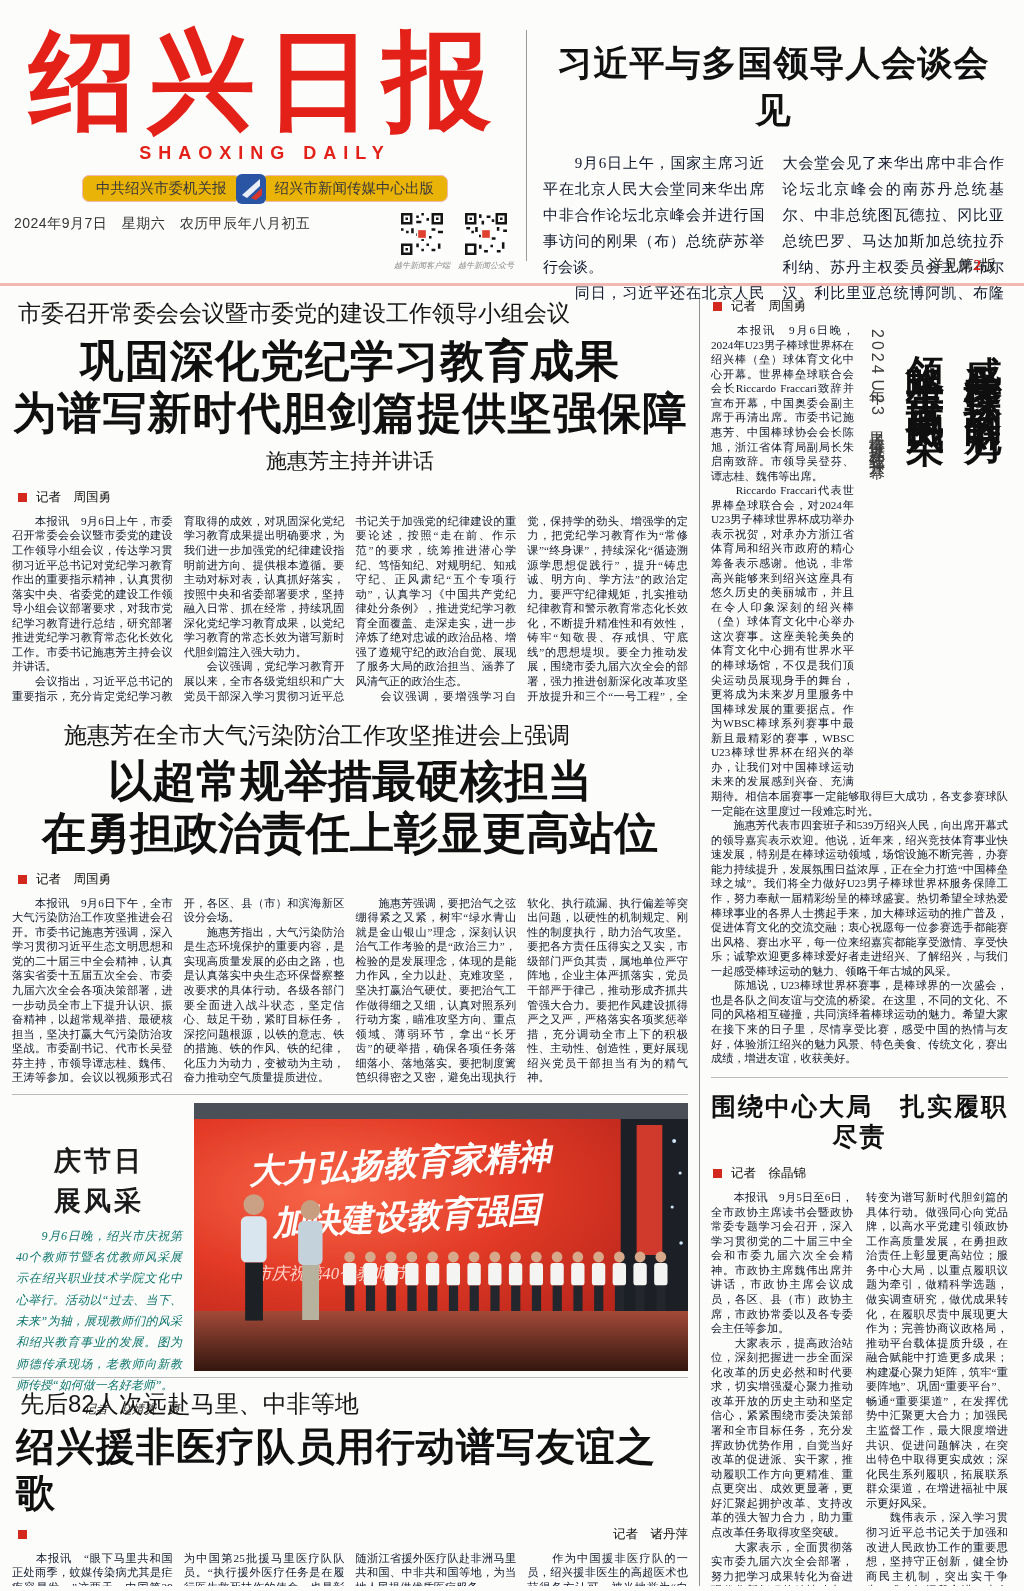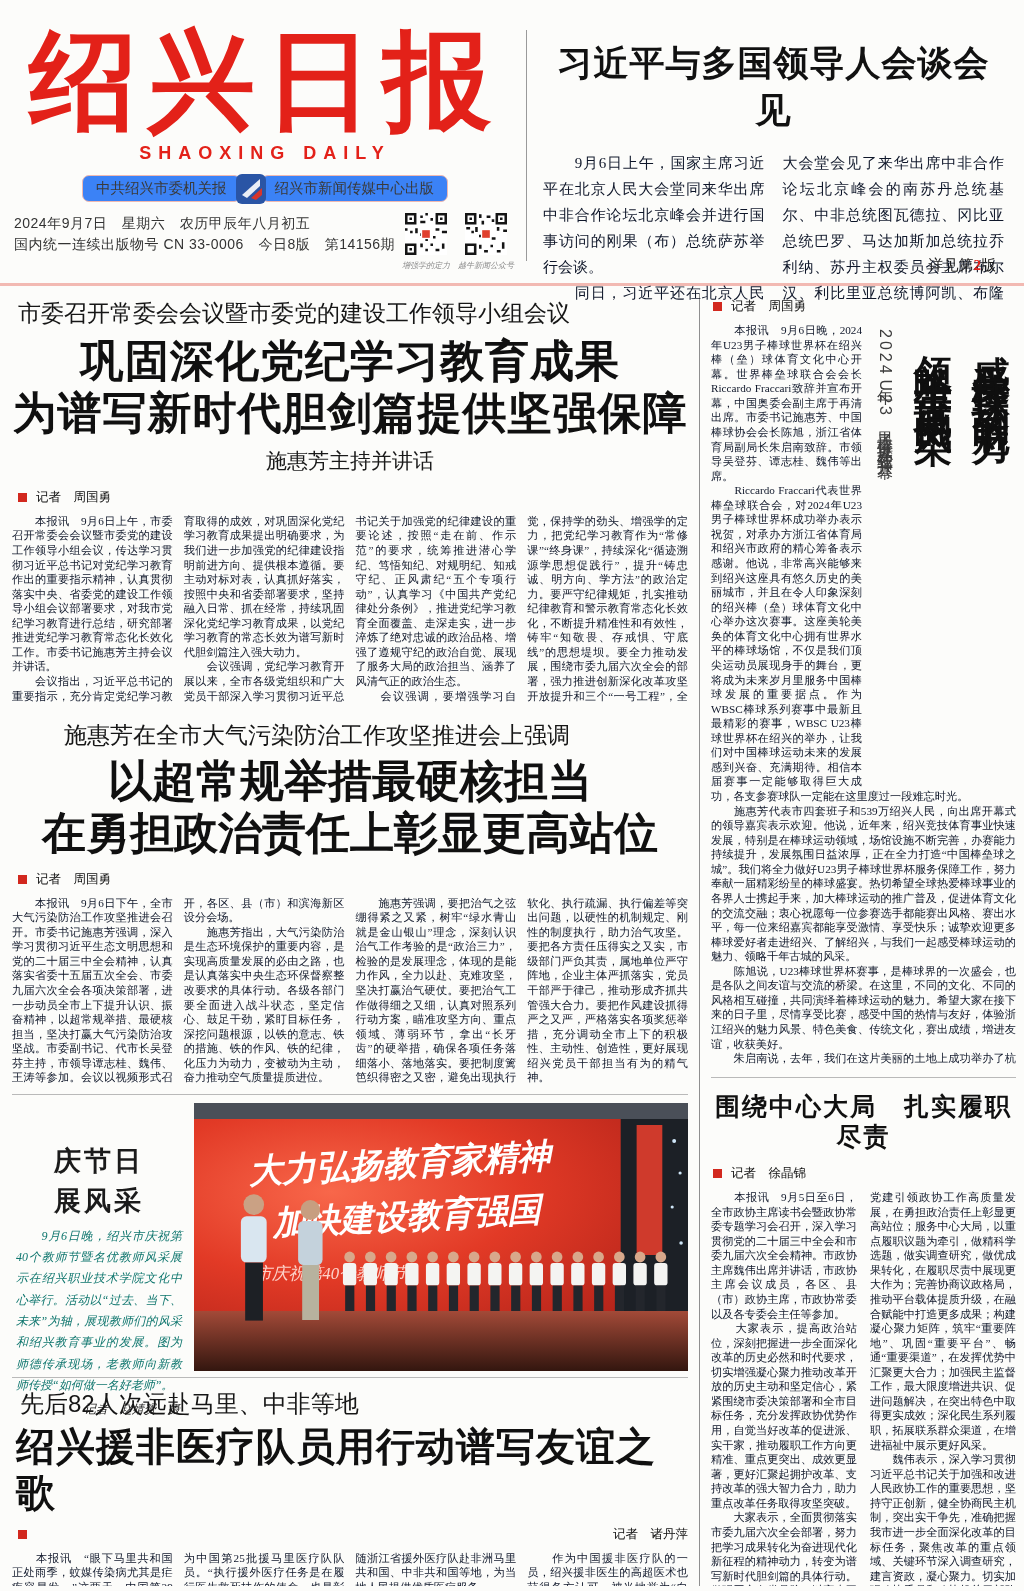--- a/index.html
+++ b/index.html
@@ -9,38 +9,38 @@
 
   
   .hdr { display:flex; height:286px; padding:24px 20px 6px 14px; border-bottom:3px solid #f2b9b2; }
   .mh { width:502px; }
   .brand { font-size:108px; line-height:1.08; font-weight:900; color:#e32119; text-align:center; letter-spacing:10px;
            font-family:"Liberation Serif","DejaVu Serif",serif; }
   .mh-en { text-align:center; color:#e32119; font-family:"Liberation Sans","DejaVu Sans",sans-serif;
            font-size:18px; letter-spacing:7px; font-weight:600; margin-top:2px; }
   .orgrow { display:flex; align-items:center; justify-content:center; margin-top:10px; }
   .orgbox { border:1px solid #efb9b1; border-radius:7px; padding:3px 13px; font-size:14.5px; color:#3a3a3a;
-            font-family:"Liberation Sans","DejaVu Sans",sans-serif; background:#3b82f6; }
+            font-family:"Liberation Sans","DejaVu Sans",sans-serif; background:#eab308; }
   .orglogo { margin:0 -5px; z-index:2; display:flex; }
   .daterow { display:flex; justify-content:space-between; margin-top:9px; align-items:flex-start; }
   .dates { font-family:"Liberation Sans","DejaVu Sans",sans-serif; font-size:14px; color:#333; line-height:1.5; letter-spacing:.5px; }
   .qrs { display:flex; gap:8px; padding-right:2px; }
   .qr { text-align:center; }
   .qrcap { font-size:8px; color:#8a8a8a; font-style:italic; margin-top:1px; }
   .hdr-div { width:1px; background:#9a9a9a; margin:6px 0 16px 10px; }
   .top-art { flex:1; padding-left:16px; position:relative; }
   .top-art h1 { font-family:"Liberation Sans","DejaVu Sans",sans-serif; font-weight:900; font-size:35px;
                 text-align:center; margin-top:16px; letter-spacing:1px; color:#111; }
   .top-body { margin-top:16px; height:158px; column-count:2; column-gap:18px; column-fill:auto;
               font-size:15px; line-height:1.74; text-align:justify; white-space:pre-line; color:#222; overflow:hidden; }
   .seemore { position:absolute; right:8px; bottom:2px; font-size:15px; }
   .seemore .pg { color:#e32119; font-weight:bold; }
 
   
-  .main { display:flex; height:1300px; padding:8px 8px 0 12px; }
+  .main { display:flex; height:1300px; padding:8px 16px 0 12px; }
   .lcol { width:676px; overflow:hidden; }
   .vdiv { width:1px; background:#8f8f8f; margin:0 11px; }
   .rcol { flex:1; overflow:hidden; }
 
   .kicker { font-family:"Liberation Sans","DejaVu Sans",sans-serif; font-size:23px; color:#161616; font-weight:500; }
   .bigh { font-family:"Liberation Sans","DejaVu Sans",sans-serif; font-weight:900; text-align:center;
           color:#101010; line-height:1.18; }
   .subhead { font-family:"Liberation Sans","DejaVu Sans",sans-serif; text-align:center; font-size:21px; color:#1a1a1a; }
   .byline { display:flex; align-items:center; gap:9px; font-family:"Liberation Sans","DejaVu Sans",sans-serif;
             font-size:12.5px; color:#111; }
@@ -110,32 +110,31 @@
               <rect width="30" height="30" rx="6" fill="#2a55a5"></rect>
               <path d="M6 21 L24 5 L24 12 L11 24 Z" fill="#fff" opacity="0.9"></path>
               <path d="M15 24 L26 14 L26 21 L20 26 Z" fill="#d8352b"></path>
             </svg>
         </span>
         <span class="orgbox">绍兴市新闻传媒中心出版</span>
       </div>
       <div class="daterow">
         <div class="dates">
           <div>2024年9月7日　星期六　农历甲辰年八月初五</div>
-          <div>国内统一连续出版物号 CN 33-0006　今日8版　第14156期</div>
         </div>
         <div class="qrs">
           <div class="qr">
             <svg width="42" height="42" viewBox="0 0 33 33">
                 <rect width="33" height="33" fill="#fff"></rect>
                 <path fill="#151515" d="M0 0h9v9H0zM24 0h9v9h-9zM0 24h9v9H0z"></path>
                 <path fill="#fff" d="M2 2h5v5H2zM26 2h5v5h-5zM2 26h5v5H2z"></path>
                 <path fill="#151515" d="M3.5 3.5h2v2h-2zM27.5 3.5h2v2h-2zM3.5 27.5h2v2h-2zM12 2h2v2h-2zM16 0h2v2h-2zM20 4h2v2h-2zM12 6h4v2h-4zM0 12h2v2H0zM4 14h2v2H4zM8 12h2v4H8zM24 12h3v2h-3zM29 14h4v2h-4zM12 24h2v3h-2zM16 28h2v2h-2zM20 24h2v2h-2zM24 28h3v2h-3zM29 24h2v4h-2zM12 16h2v2h-2zM18 14h2v4h-2zM22 18h2v2h-2zM16 20h2v2h-2z"></path>
                 <rect x="13" y="13" width="7" height="7" fill="#e0402e" stroke="#fff"></rect>
               </svg>
-            <div class="qrcap">增强学的定力</div>
+            <div class="qrcap">越牛新闻客户端</div>
           </div>
           <div class="qr">
             <svg width="42" height="42" viewBox="0 0 33 33">
                 <rect width="33" height="33" fill="#fff"></rect>
                 <path fill="#151515" d="M0 0h9v9H0zM24 0h9v9h-9zM0 24h9v9H0z"></path>
                 <path fill="#fff" d="M2 2h5v5H2zM26 2h5v5h-5zM2 26h5v5H2z"></path>
                 <path fill="#151515" d="M3.5 3.5h2v2h-2zM27.5 3.5h2v2h-2zM11 1h2v3h-2zM17 2h3v2h-3zM21 5h2v2h-2zM13 6h2v3h-2zM1 11h3v2H1zM5 14h2v2H5zM8 11h2v4H8zM25 11h2v3h-2zM30 13h3v2h-3zM11 25h2v3h-2zM15 29h3v2h-3zM20 25h2v2h-2zM25 29h3v2h-3zM29 23h2v5h-2zM11 17h3v2h-3zM17 15h2v4h-2zM21 19h3v2h-3z"></path>
                 <rect x="13" y="13" width="7" height="7" fill="#e0402e" stroke="#fff"></rect>
               </svg>
             <div class="qrcap">越牛新闻公众号</div>

